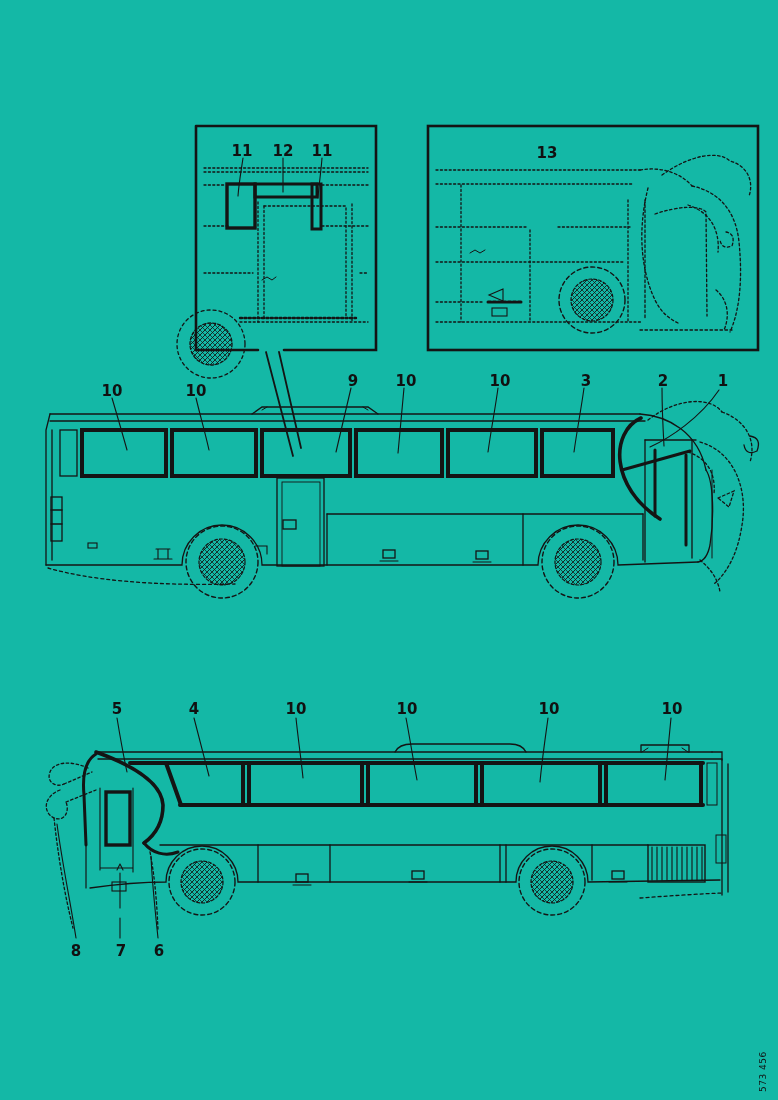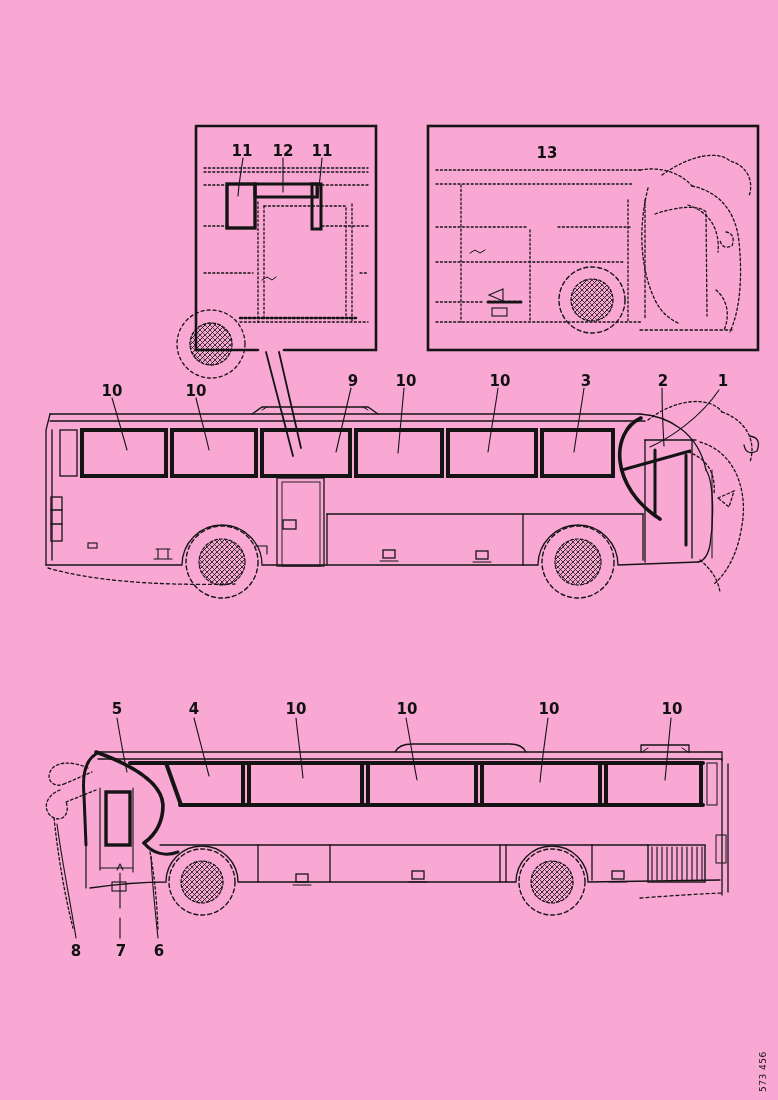--- a/index.html
+++ b/index.html
@@ -1,16 +1,16 @@
 <!DOCTYPE html>
 <html><head>
 <meta charset="utf-8">
 <style>
   html,body{margin:0;padding:0;background:#fff;}
-  .page{position:relative;width:778px;height:1100px;background:#f9a8d4;overflow:hidden;
+  .page{position:relative;width:778px;height:1100px;background:#14b8a6;overflow:hidden;
         font-family:"Liberation Sans",sans-serif;}
   svg text{font-family:"DejaVu Sans","Liberation Sans",sans-serif;font-weight:bold;
            fill:#111;}
   .callout{font-size:15px;}
   .figno{font-size:9px;font-weight:normal;letter-spacing:0.5px;}
 </style>
 </head>
 <body>
 
 <div class="page">

